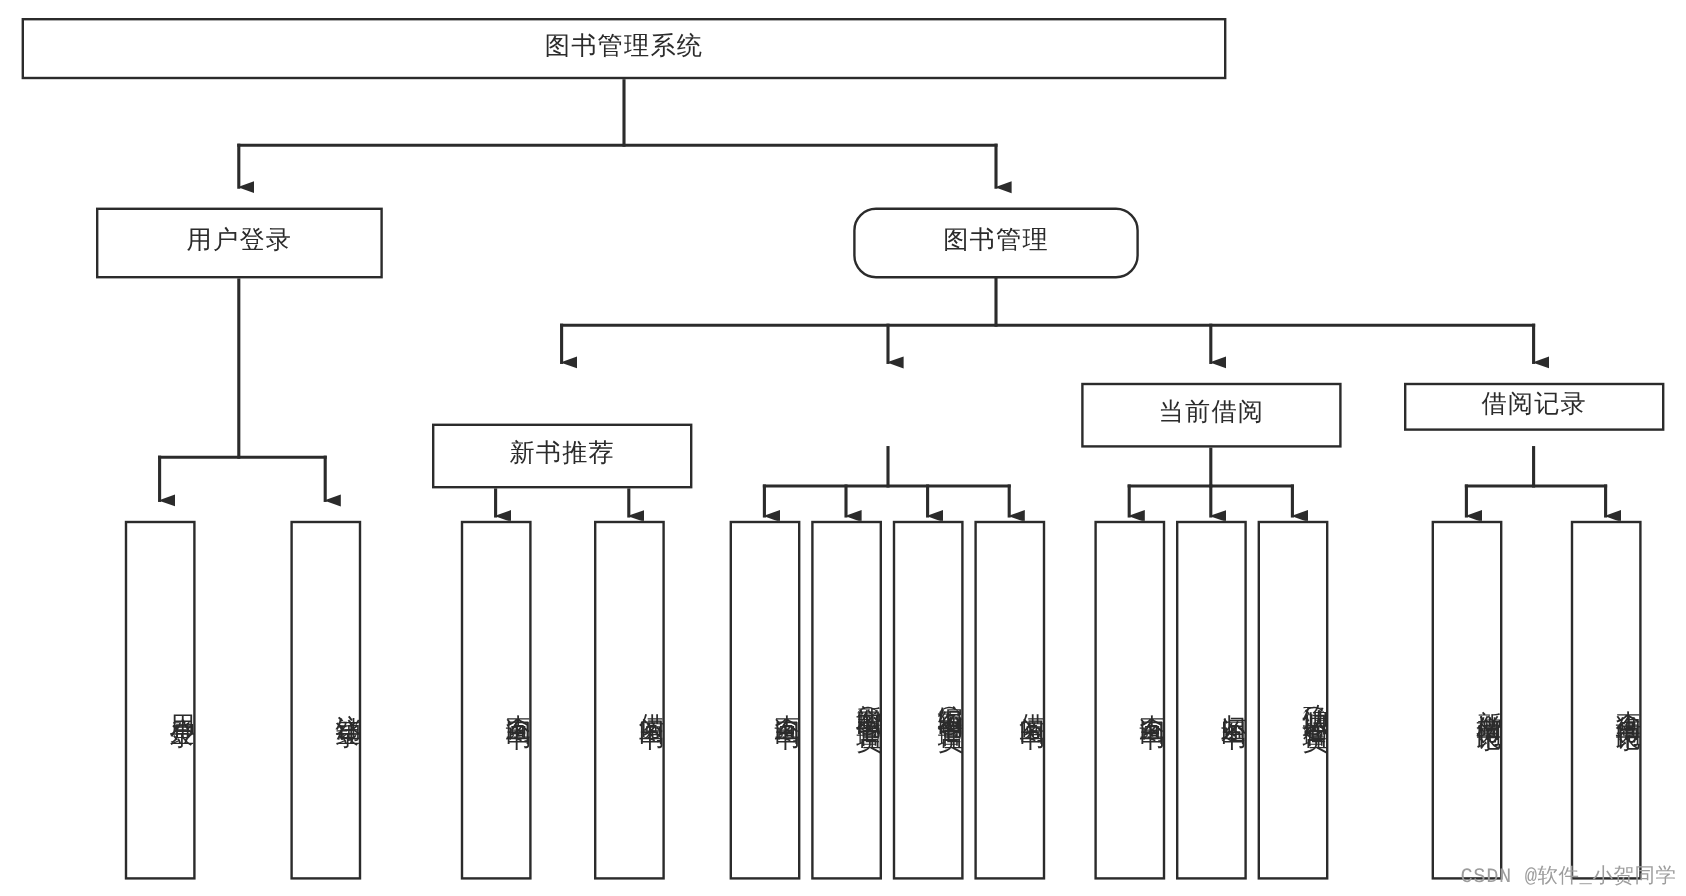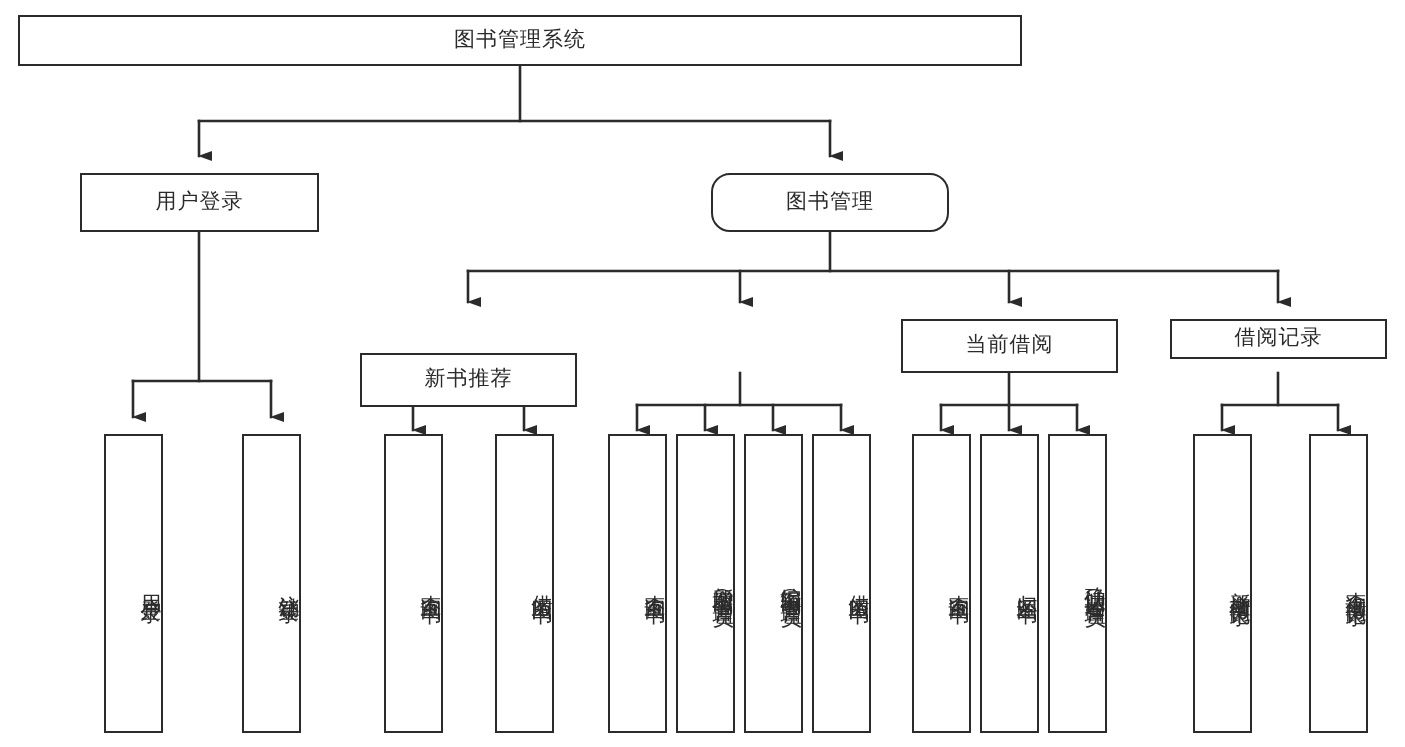--- a/index.html
+++ b/index.html
@@ -194,14 +194,15 @@
   </div>
 
   <div class="node vert" style="left:1193px; top:434px; width:59px; height:299px;">
     <span class="vlabel">新增借阅记录</span>
   </div>
 
   <div class="node vert" style="left:1309px; top:434px; width:59px; height:299px;">
     <span class="vlabel">查询借阅记录</span>
   </div>
 
+  <div id="watermark">CSDN @软件_小贺同学</div>
 
 </div>
 
 </body></html>

